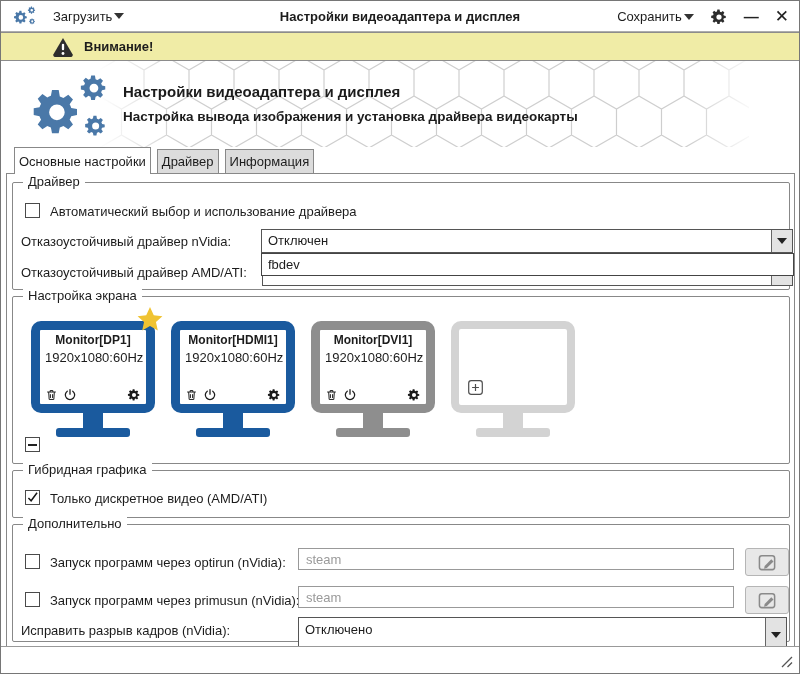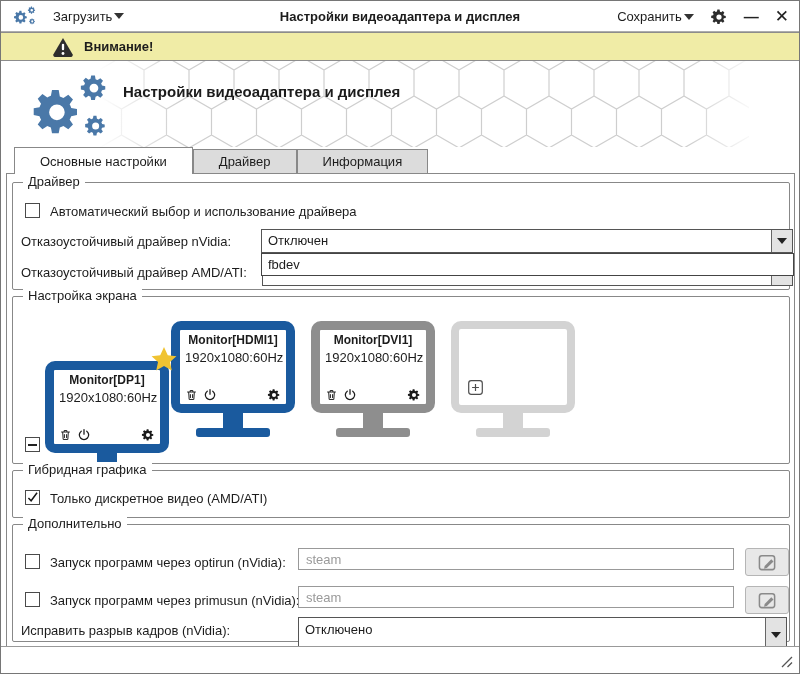--- a/index.html
+++ b/index.html
@@ -28,21 +28,21 @@
   
   .header{position:absolute;left:0;top:60px;right:0;height:86px;background:#fff;overflow:hidden;}
   .hexes{position:absolute;left:98px;top:-4px;width:650px;height:94px;opacity:.85;}
   .hexfade-l{position:absolute;left:98px;top:0;width:80px;height:86px;background:linear-gradient(to right,#fff,rgba(255,255,255,0));}
   .hexfade-r{position:absolute;left:688px;top:0;width:70px;height:86px;background:linear-gradient(to left,#fff,rgba(255,255,255,0));}
   .logo{position:absolute;left:28px;top:12px;}
   .header-title{position:absolute;left:122px;top:22px;font-size:15px;font-weight:bold;}
   .header-sub{position:absolute;left:122px;top:48px;font-size:13.5px;font-weight:bold;}
   
   .tabs{position:absolute;left:13px;top:146px;height:27px;display:flex;align-items:flex-end;z-index:4;}
-  .tab{background:#dcdcdc;border:1px solid #888;height:25px;padding:4px 25px 0;margin-right:0;cursor:default;white-space:nowrap;}
+  .tab{background:#dcdcdc;border:1px solid #888;height:25px;padding:4px 4px 0;margin-right:6px;cursor:default;white-space:nowrap;}
   .tab.active{background:#fff;height:27px;border-bottom:none;padding-top:6px;}
   
   .panel{position:absolute;left:5px;top:172px;width:789px;height:474px;border:1px solid #888;background:#fff;}
   .group{position:absolute;left:5px;width:778px;border:1px solid #888;border-radius:2px;background:#fff;}
   .group>.legend{position:absolute;top:-9px;left:10px;background:#fff;padding:0 5px;}
   .g-driver{top:8px;height:108px;}
   .g-screen{top:122px;height:168px;}
   .g-hybrid{top:296px;height:48px;}
   .g-extra{top:350px;height:118px;}
   
@@ -154,20 +154,21 @@
         <rect width="100%" height="100%" fill="url(#hexpat)"></rect>
       </svg>
     <div class="hexfade-l"></div>
     <div class="hexfade-r"></div>
     <span class="logo">
       <svg width="84" height="66" viewBox="0 0 52 42">
           <use href="#logo-gears"></use>
         </svg>
     </span>
     <div class="header-title">Настройки видеоадаптера и дисплея</div>
+    <div class="header-sub">Настройка вывода изображения и установка драйвера видеокарты</div>
   </div>
 
   <div class="tabs">
     <div class="tab active">Основные настройки</div>
     <div class="tab">Драйвер</div>
     <div class="tab">Информация</div>
   </div>
 
   <div class="panel">
 
@@ -189,21 +190,21 @@
 
       <span class="lbl" style="left:8px;top:82px;">Отказоустойчивый драйвер AMD/ATI:</span>
       <div class="combo" style="left:249px;top:79px;width:531px;height:24px;">
         <span class="arrow"></span>
       </div>
     </div>
 
     <div class="group g-screen">
       <span class="legend">Настройка экрана</span>
 
-      <div class="monitor" style="left:32px;margin-top:40px;">
+      <div class="monitor" style="left:18px;">
         <span class="star">
           <svg width="30" height="28" viewBox="0 0 24 23" fill="#f0c332">
               <use href="#star5"></use>
             </svg>
         </span>
         <div class="mscreen">
           <div class="mname">Monitor[DP1]</div>
           <div class="mres">1920x1080:60Hz</div>
           <div class="micons">
             <svg width="13" height="14" viewBox="0 0 24 24">

